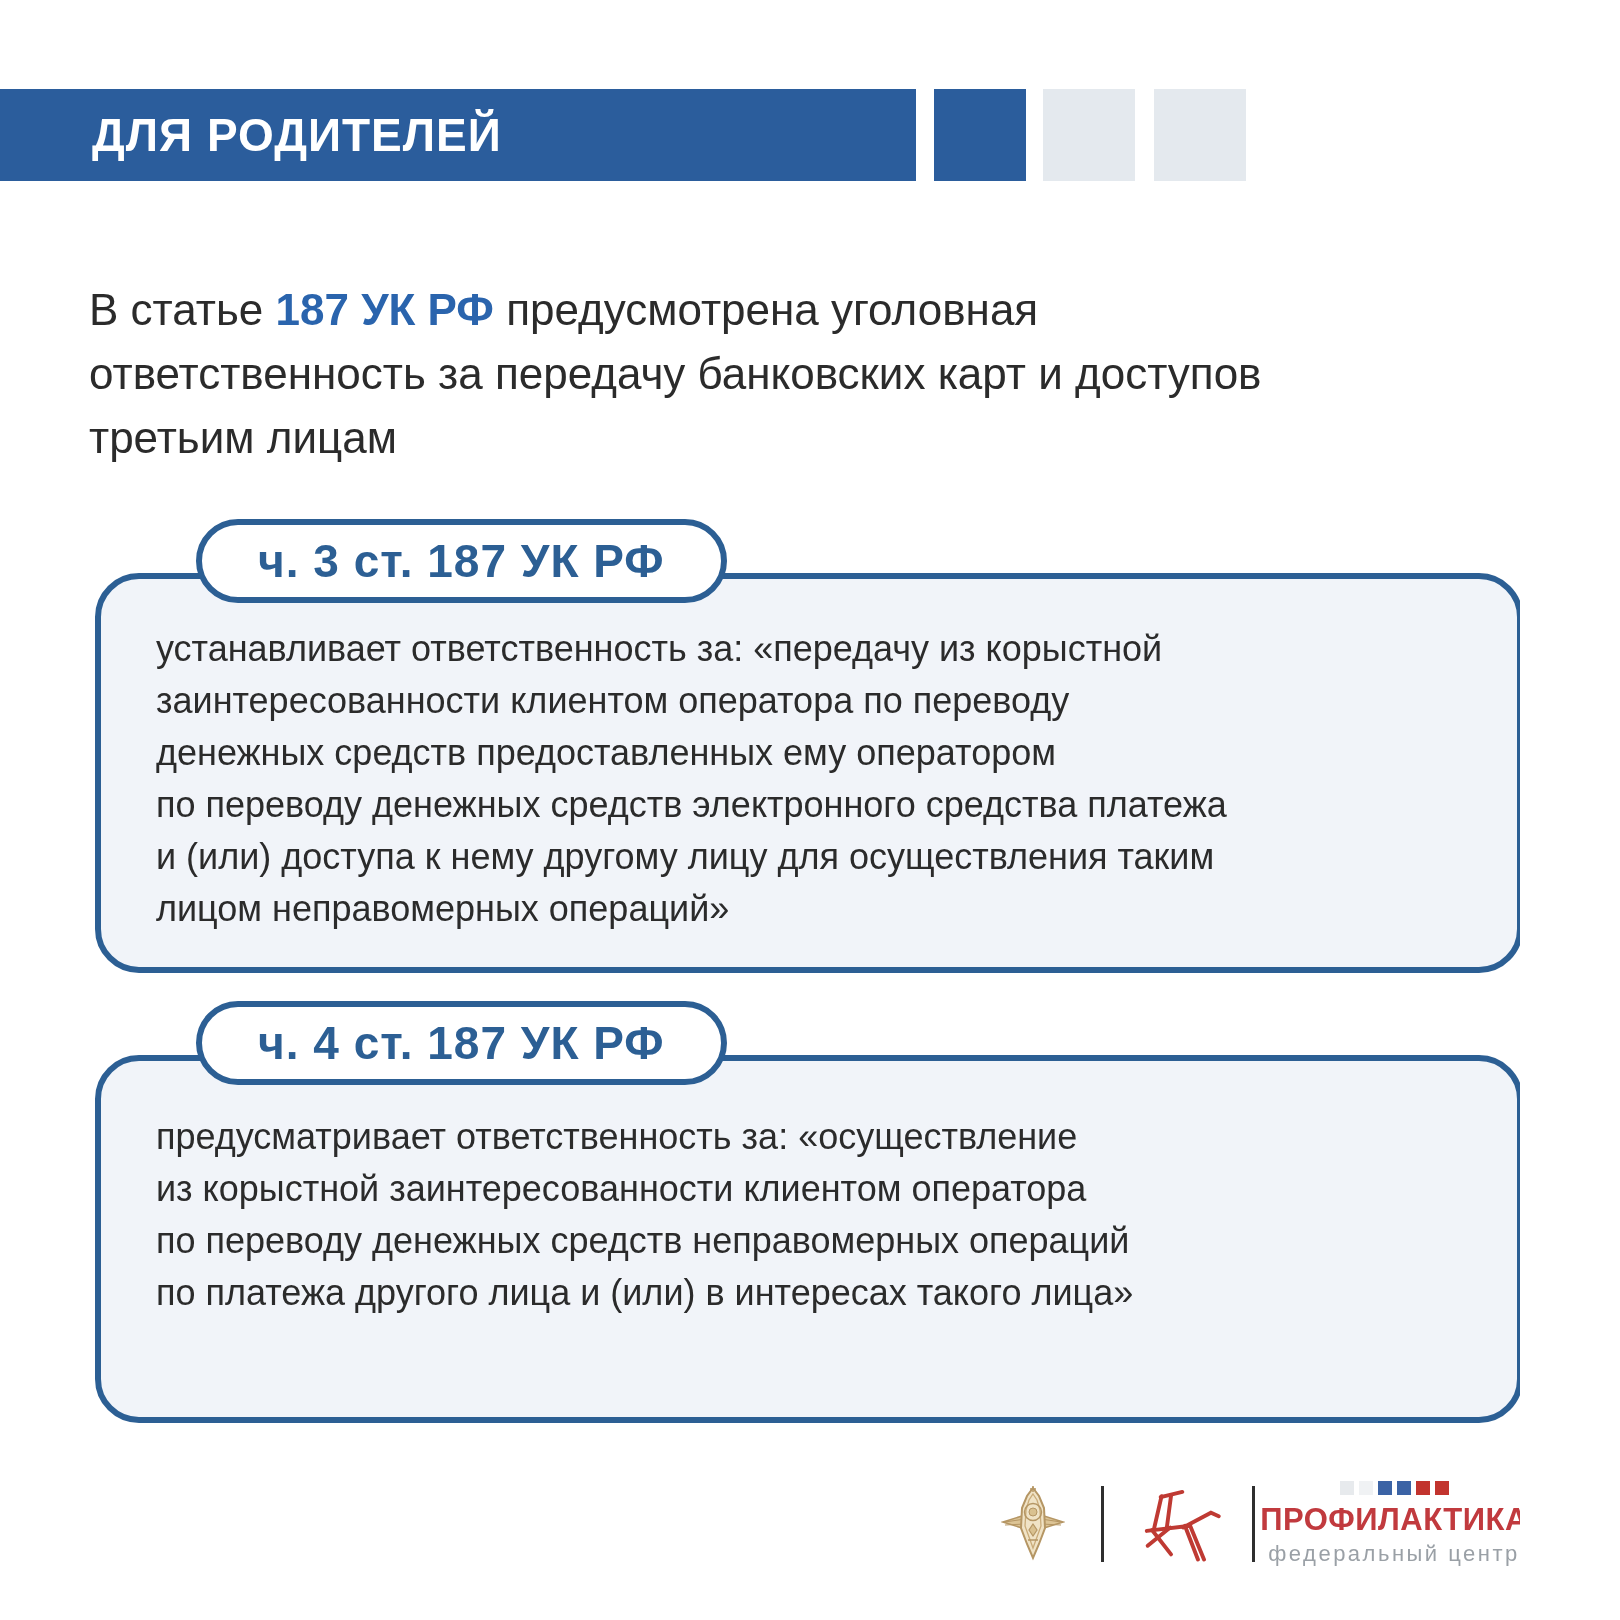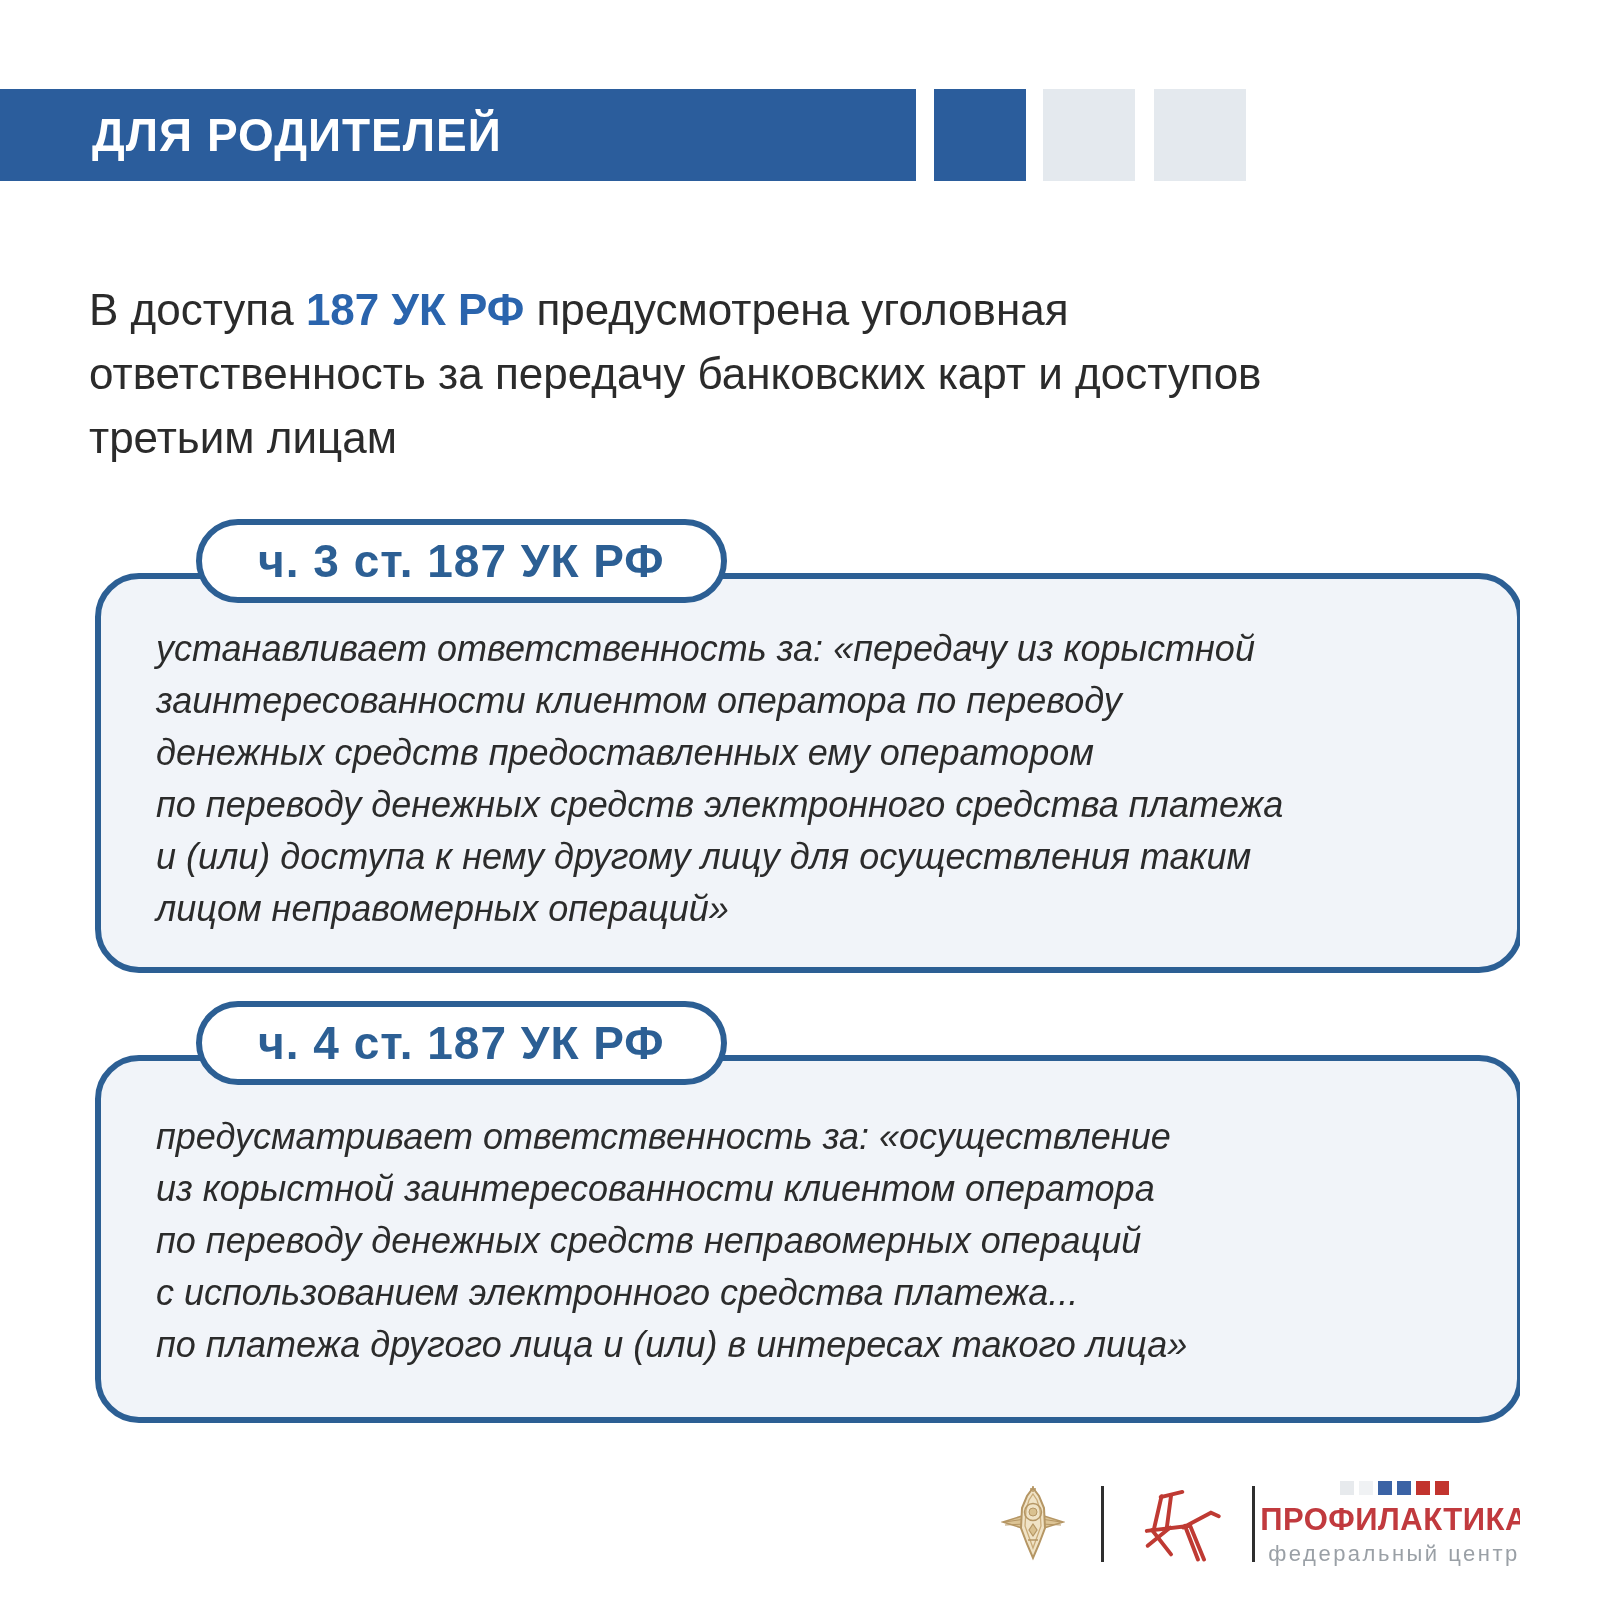--- a/index.html
+++ b/index.html
@@ -39,21 +39,21 @@
     position:absolute;left:95px;width:1428px;
     background:#f1f4f9;
     border:6px solid #2c5f94;
     border-radius:44px;
     box-sizing:border-box;
   }
   .card1{top:573px;height:400px;}
   .card2{top:1055px;height:368px;}
   .card-body{
     padding:44px 40px 0 55px;
-    font-size:36px;line-height:52px;color:#2b2b2b;font-style:italic;
+    font-size:36px;line-height:52px;color:#2b2b2b;
   }
   .card2 .card-body{padding-top:50px;}
   .pill{
     position:absolute;left:95px;top:-60px;height:84px;
     background:#ffffff;
     border:6px solid #2c5f94;
     border-radius:48px;
     box-sizing:border-box;
     display:inline-flex;align-items:center;justify-content:center;
     padding:8px 56px;
@@ -94,21 +94,21 @@
 <div class="canvas">
 
   <div class="banner">
     <div class="banner-title">ДЛЯ РОДИТЕЛЕЙ</div>
   </div>
   <div class="decor-square sq-blue"></div>
   <div class="decor-square sq-gray1"></div>
   <div class="decor-square sq-gray2"></div>
 
   <div class="intro">
-    <div><span>В доступа </span><span class="accent">187 УК РФ</span><span> предусмотрена уголовная</span></div>
+    <div><span>В статье </span><span class="accent">187 УК РФ</span><span> предусмотрена уголовная</span></div>
     <div>ответственность за передачу банковских карт и доступов</div>
     <div>третьим лицам</div>
   </div>
 
   <div class="card card1">
     <div class="pill">
       <span class="pill-label">ч. 3 ст. 187 УК РФ</span>
     </div>
     <div class="card-body">
       <div>устанавливает ответственность за: «передачу из корыстной</div>
@@ -121,21 +121,20 @@
   </div>
 
   <div class="card card2">
     <div class="pill">
       <span class="pill-label">ч. 4 ст. 187 УК РФ</span>
     </div>
     <div class="card-body">
       <div>предусматривает ответственность за: «осуществление</div>
       <div>из корыстной заинтересованности клиентом оператора</div>
       <div>по переводу денежных средств неправомерных операций</div>
-      <div>с использованием электронного средства платежа...</div>
       <div>по платежа другого лица и (или) в интересах такого лица»</div>
     </div>
   </div>
 
   <div class="footer">
 
     <div class="emblem-wrap">
       <svg viewBox="0 0 64 76" width="64" height="76">
 
         <path d="M2 36 L24 29 L24 43 Z" fill="#dcc496" stroke="#b59664" stroke-width="1.5"></path>

